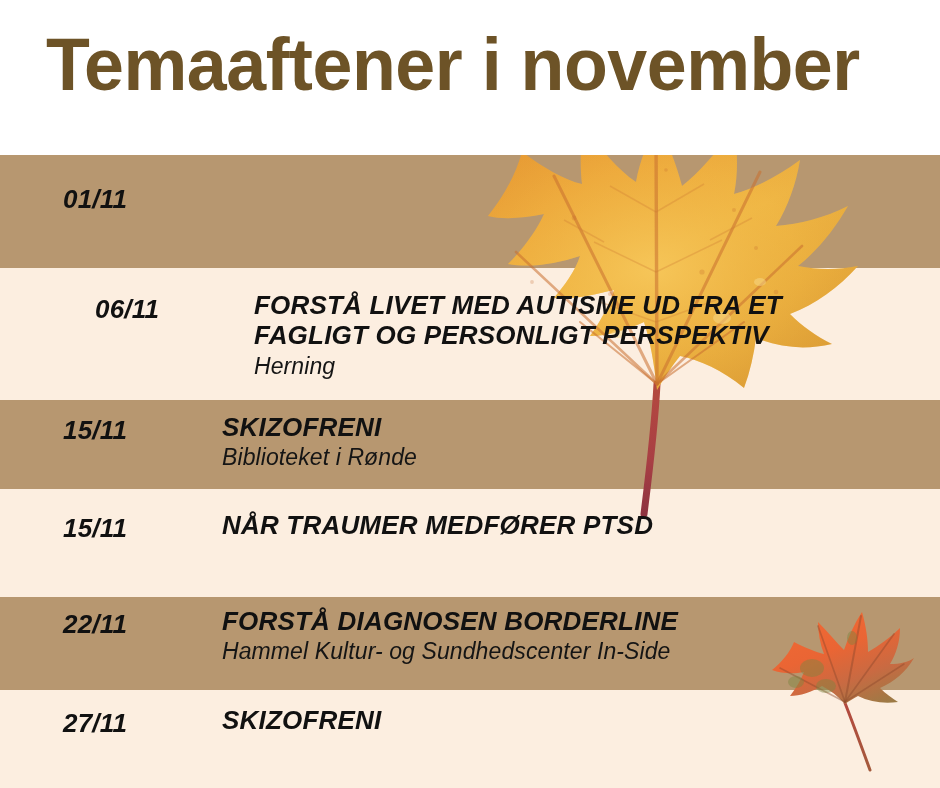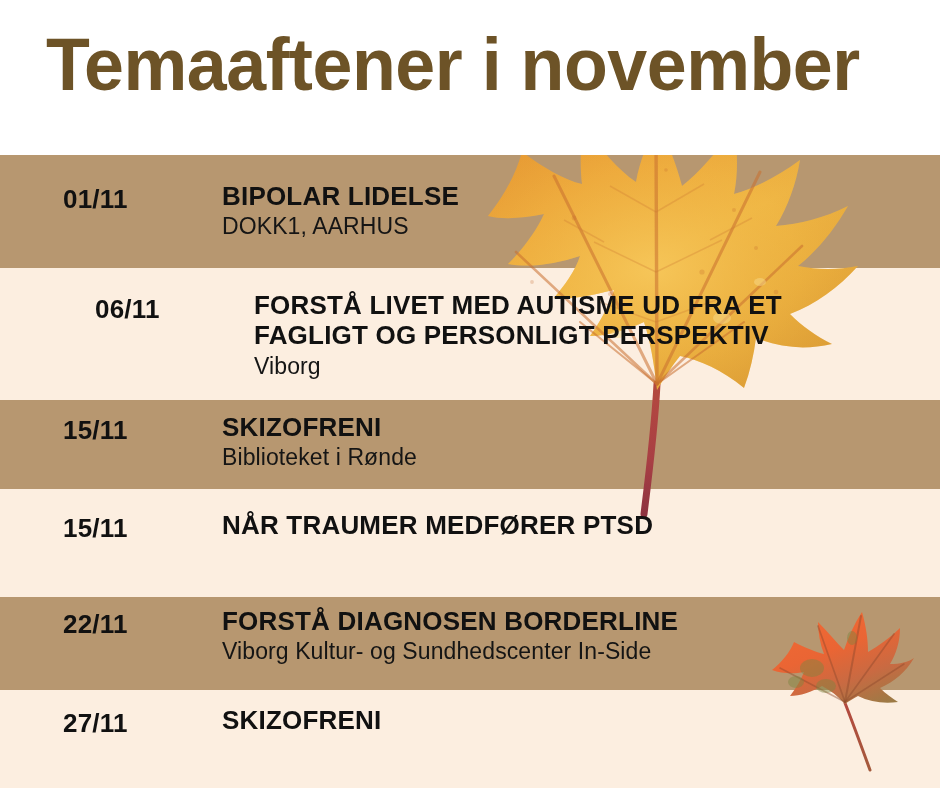--- a/index.html
+++ b/index.html
@@ -32,21 +32,21 @@
   
   .rows{position:absolute;left:0;top:0;width:940px;height:788px;z-index:1;}
   .row{
     position:absolute;left:0;width:940px;
     box-sizing:border-box;
   }
   .row.brown{background:#b79770;}
   .row.cream{background:#fceee0;}
 
   .row-inner{
-    position:absolute;left:0;top:0;width:808px;height:100%;
+    position:absolute;left:0;top:0;width:808px;height:100%;font-style:italic;
   }
   .date{
     position:absolute;left:63px;
     font-size:26px;font-weight:bold;color:#111111;
     letter-spacing:0.2px;white-space:nowrap;
   }
   .evt{
     position:absolute;left:222px;width:640px;
   }
   .evt-title{
@@ -262,31 +262,27 @@
   </div>
 
   <div class="header">
     <div class="poster-title">Temaaftener i november</div>
   </div>
 
   <div class="text-layer">
 
     <div class="row-inner" style="top:155px;height:113px;">
       <div class="date" style="top:29px;">01/11</div>
-      <div class="evt" style="top:26px;">
-        <div class="evt-title">BIPOLAR LIDELSE</div>
-        <div class="evt-place">DOKK1, AARHUS</div>
-      </div>
     </div>
 
     <div class="row-inner" style="top:268px;height:132px;margin-left:32px;">
       <div class="date" style="top:26px;">06/11</div>
       <div class="evt" style="top:22px;">
         <div class="evt-title">FORSTÅ LIVET MED AUTISME UD FRA ET FAGLIGT OG PERSONLIGT PERSPEKTIV</div>
-        <div class="evt-place">Viborg</div>
+        <div class="evt-place">Herning</div>
       </div>
     </div>
 
     <div class="row-inner" style="top:400px;height:89px;">
       <div class="date" style="top:15px;">15/11</div>
       <div class="evt" style="top:12px;">
         <div class="evt-title">SKIZOFRENI</div>
         <div class="evt-place">Biblioteket i Rønde</div>
       </div>
     </div>
@@ -295,21 +291,21 @@
       <div class="date" style="top:24px;">15/11</div>
       <div class="evt" style="top:21px;">
         <div class="evt-title">NÅR TRAUMER MEDFØRER PTSD</div>
       </div>
     </div>
 
     <div class="row-inner" style="top:583px;height:93px;margin-top:8px;">
       <div class="date" style="top:18px;">22/11</div>
       <div class="evt" style="top:15px;">
         <div class="evt-title">FORSTÅ DIAGNOSEN BORDERLINE</div>
-        <div class="evt-place">Viborg Kultur- og Sundhedscenter In-Side</div>
+        <div class="evt-place">Hammel Kultur- og Sundhedscenter In-Side</div>
       </div>
     </div>
 
     <div class="row-inner" style="top:690px;height:98px;padding-left:42px;">
       <div class="date" style="top:18px;">27/11</div>
       <div class="evt" style="top:15px;">
         <div class="evt-title">SKIZOFRENI</div>
       </div>
     </div>
 

